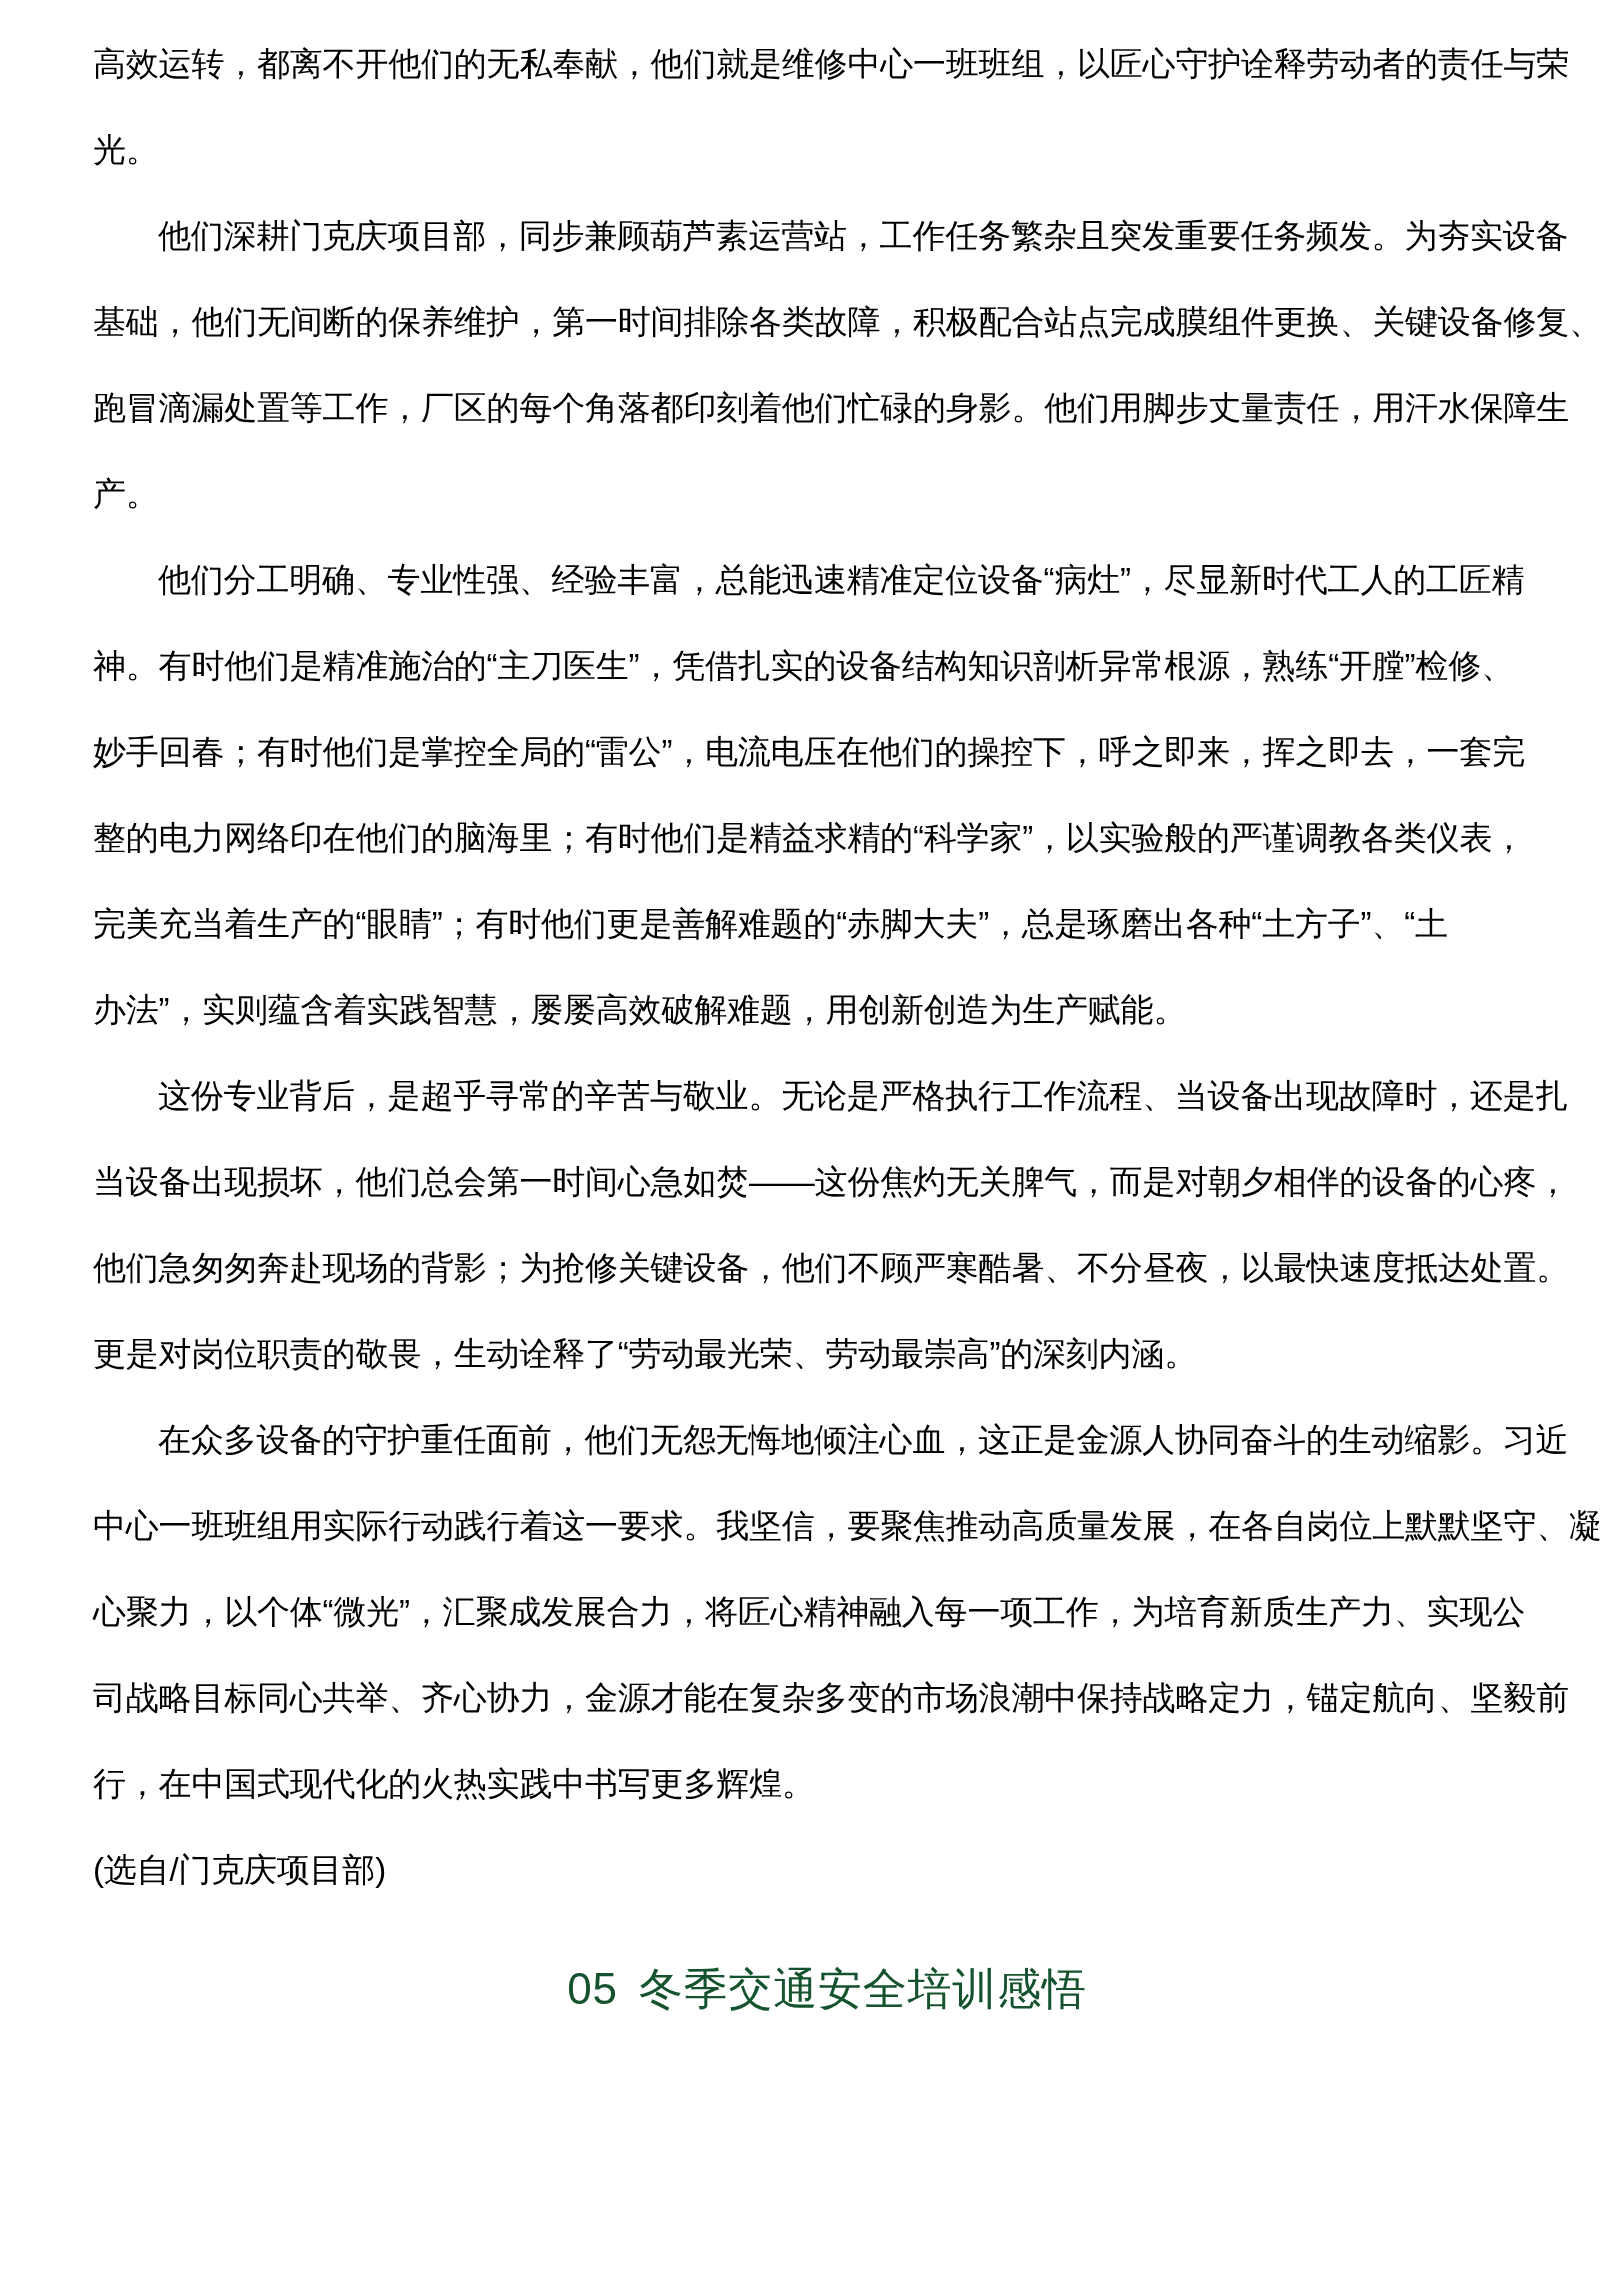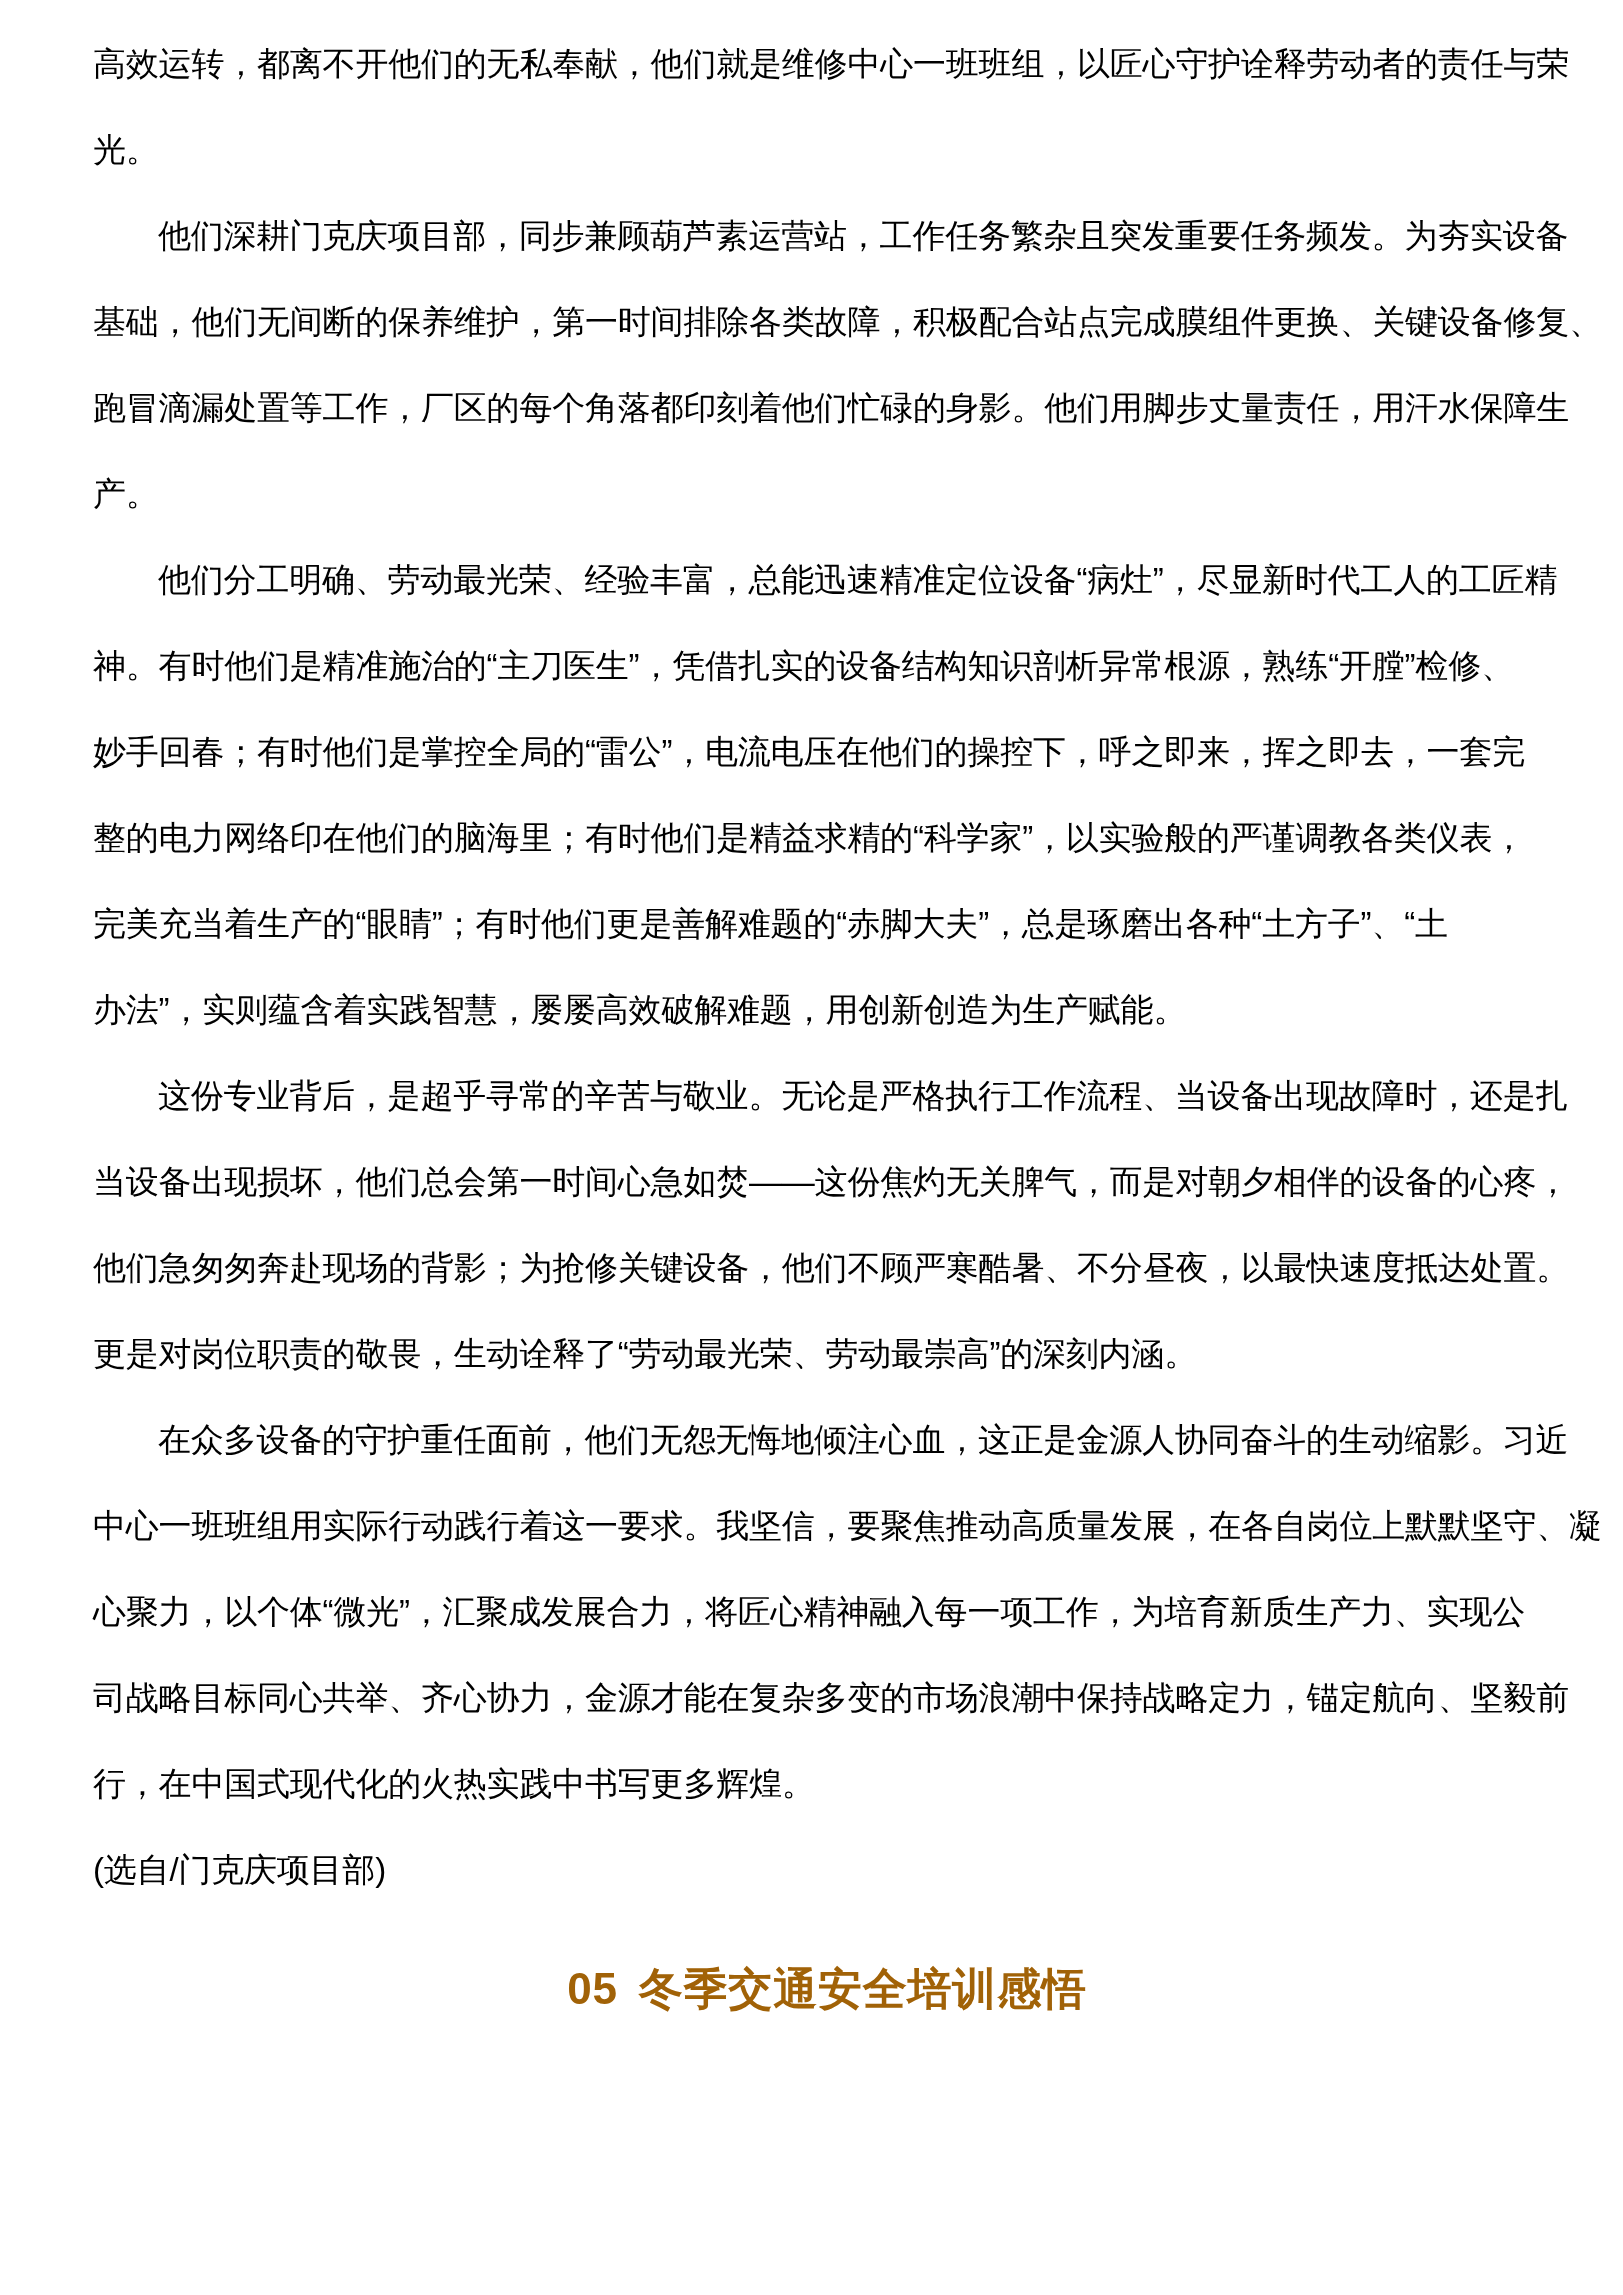--- a/index.html
+++ b/index.html
@@ -22,40 +22,40 @@
     white-space:nowrap;
     letter-spacing:-0.2px;
   }
   .line.indent{ text-indent:65px; }
   .line.attribution{ text-align:left; }
   .section-heading{
     margin-top:43px;
     text-align:center;
     font-size:44px;
     line-height:65px;
-    font-weight:bold;
-    color:#a16207;
+    font-weight:normal;
+    color:#14532d;
     letter-spacing:0.8px;
     white-space:nowrap;
   }
   .section-heading .num{ margin-right:21px; }
 </style>
 </head>
 <body>
 
 <div class="page">
   <div class="text-block">
 
     <div class="line">高效运转，都离不开他们的无私奉献，他们就是维修中心一班班组，以匠心守护诠释劳动者的责任与荣</div>
     <div class="line">光。</div>
     <div class="line indent">他们深耕门克庆项目部，同步兼顾葫芦素运营站，工作任务繁杂且突发重要任务频发。为夯实设备</div>
     <div class="line">基础，他们无间断的保养维护，第一时间排除各类故障，积极配合站点完成膜组件更换、关键设备修复、</div>
     <div class="line">跑冒滴漏处置等工作，厂区的每个角落都印刻着他们忙碌的身影。他们用脚步丈量责任，用汗水保障生</div>
     <div class="line">产。</div>
-    <div class="line indent">他们分工明确、劳动最光荣、经验丰富，总能迅速精准定位设备“病灶”，尽显新时代工人的工匠精</div>
+    <div class="line indent">他们分工明确、专业性强、经验丰富，总能迅速精准定位设备“病灶”，尽显新时代工人的工匠精</div>
     <div class="line">神。有时他们是精准施治的“主刀医生”，凭借扎实的设备结构知识剖析异常根源，熟练“开膛”检修、</div>
     <div class="line">妙手回春；有时他们是掌控全局的“雷公”，电流电压在他们的操控下，呼之即来，挥之即去，一套完</div>
     <div class="line">整的电力网络印在他们的脑海里；有时他们是精益求精的“科学家”，以实验般的严谨调教各类仪表，</div>
     <div class="line">完美充当着生产的“眼睛”；有时他们更是善解难题的“赤脚大夫”，总是琢磨出各种“土方子”、“土</div>
     <div class="line">办法”，实则蕴含着实践智慧，屡屡高效破解难题，用创新创造为生产赋能。</div>
     <div class="line indent">这份专业背后，是超乎寻常的辛苦与敬业。无论是严格执行工作流程、当设备出现故障时，还是扎</div>
     <div class="line">当设备出现损坏，他们总会第一时间心急如焚——这份焦灼无关脾气，而是对朝夕相伴的设备的心疼，</div>
     <div class="line">他们急匆匆奔赴现场的背影；为抢修关键设备，他们不顾严寒酷暑、不分昼夜，以最快速度抵达处置。</div>
     <div class="line">更是对岗位职责的敬畏，生动诠释了“劳动最光荣、劳动最崇高”的深刻内涵。</div>
     <div class="line indent">在众多设备的守护重任面前，他们无怨无悔地倾注心血，这正是金源人协同奋斗的生动缩影。习近</div>

